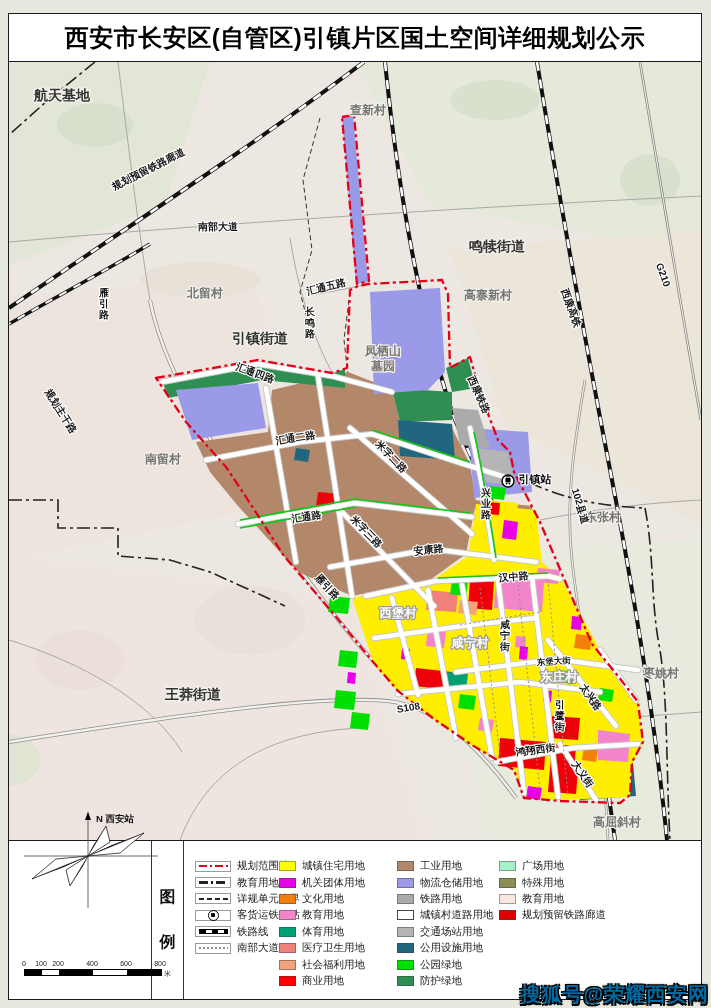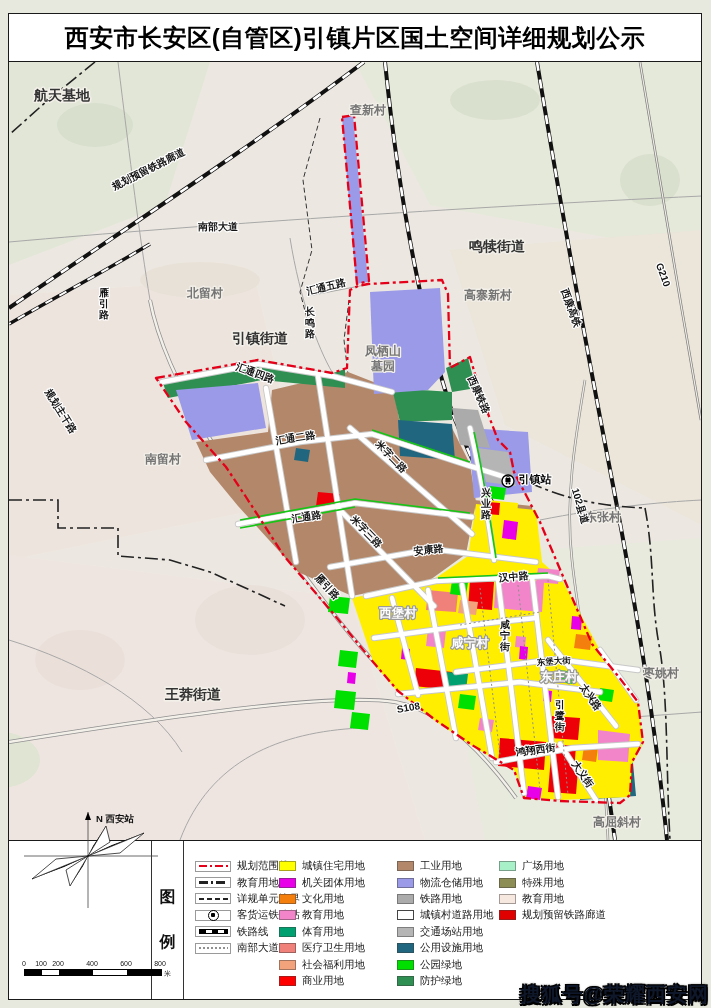--- a/index.html
+++ b/index.html
@@ -26,21 +26,21 @@
   .sym-elastic{height:1.6px;background:repeating-linear-gradient(90deg,#909090 0 2px,rgba(0,0,0,0) 2px 4px);}
   .sta-circle{width:9px;height:9px;border:1.4px solid #000;border-radius:50%;position:relative;box-sizing:content-box;}
   .sta-circle::after{content:"";position:absolute;left:2.4px;top:1.8px;width:4px;height:4.5px;background:#000;border-radius:1px;}
   .sw{width:17px;height:10px;flex:none;border:.6px solid rgba(60,60,60,.45);box-sizing:border-box;}
   .compass-box{position:absolute;left:16px;top:804px;z-index:6;}
   .scalebar{position:absolute;left:24px;top:960px;width:150px;z-index:6;}
   .scale-ticks{position:relative;height:9px;font-size:7px;color:#111;}
   .scale-ticks span{position:absolute;transform:translateX(-50%);}
   .scale-seg-row{display:flex;height:5px;border:1px solid #000;width:136px;}
   .scale-unit{position:absolute;left:140px;top:9px;font-size:7px;color:#111;}
-  .watermark{position:absolute;right:2px;bottom:0;z-index:20;font-size:20px;font-weight:bold;color:#0f172a;letter-spacing:1px;
+  .watermark{position:absolute;right:2px;bottom:0;z-index:20;font-size:20px;font-weight:bold;color:#0369a1;letter-spacing:1px;
      text-shadow:-1.5px -1.5px 0 #000,1.5px -1.5px 0 #000,-1.5px 1.5px 0 #000,1.5px 1.5px 0 #000,0 0 3px #000;}
   
   text.lbl{paint-order:stroke;stroke-linejoin:round;}
   .lbl-town{font-size:14px;font-weight:bold;fill:#333;stroke:#f3f0e9;stroke-width:3px;}
   .lbl-village{font-size:12px;font-weight:bold;fill:#757575;stroke:#f3f0e9;stroke-width:2.6px;}
   .lbl-village-w{font-size:12.5px;font-weight:bold;fill:#fdfdfd;stroke:#9b9b9b;stroke-width:2.6px;}
   .lbl-road{font-size:10px;font-weight:bold;fill:#141414;stroke:#fff;stroke-width:2.4px;}
   .lbl-road-sm{font-size:8.5px;font-weight:bold;fill:#141414;stroke:#fff;stroke-width:2px;}
   .lbl-station{font-size:11px;font-weight:bold;fill:#000;stroke:#fff;stroke-width:2.4px;}
 </style>

